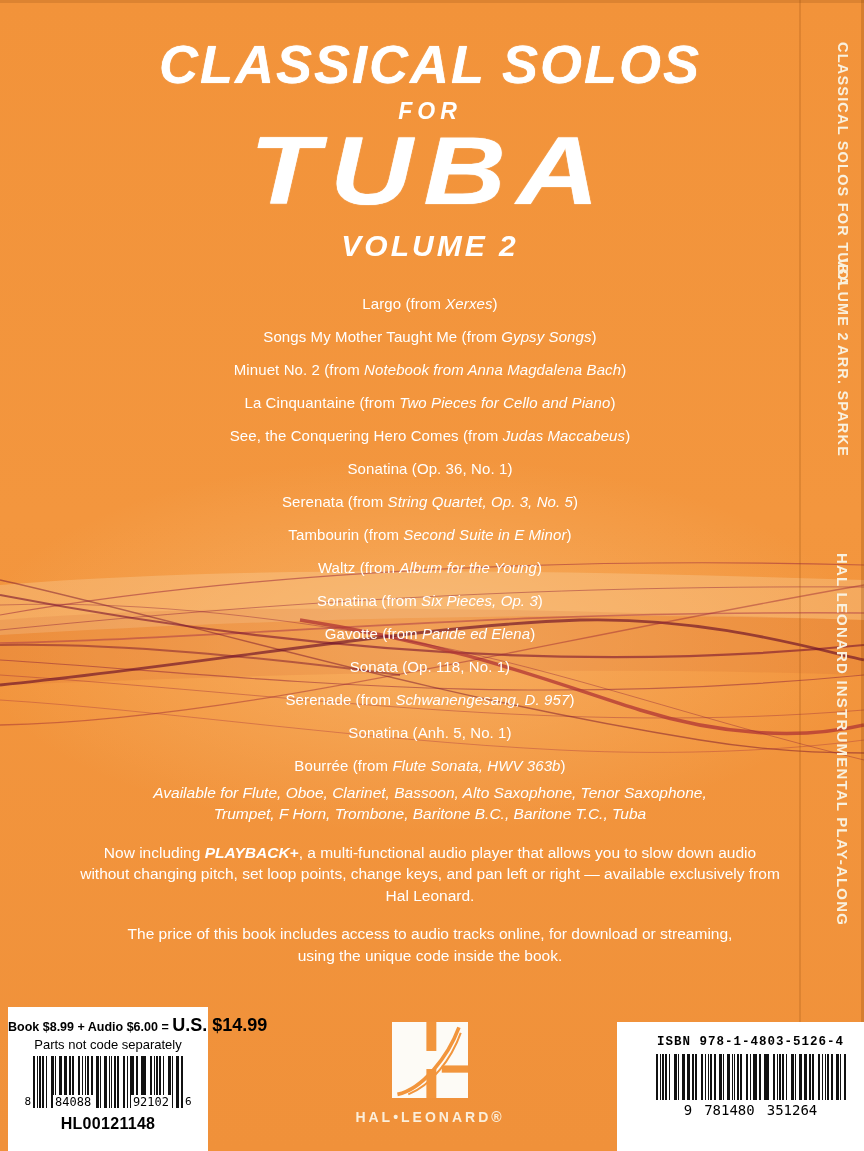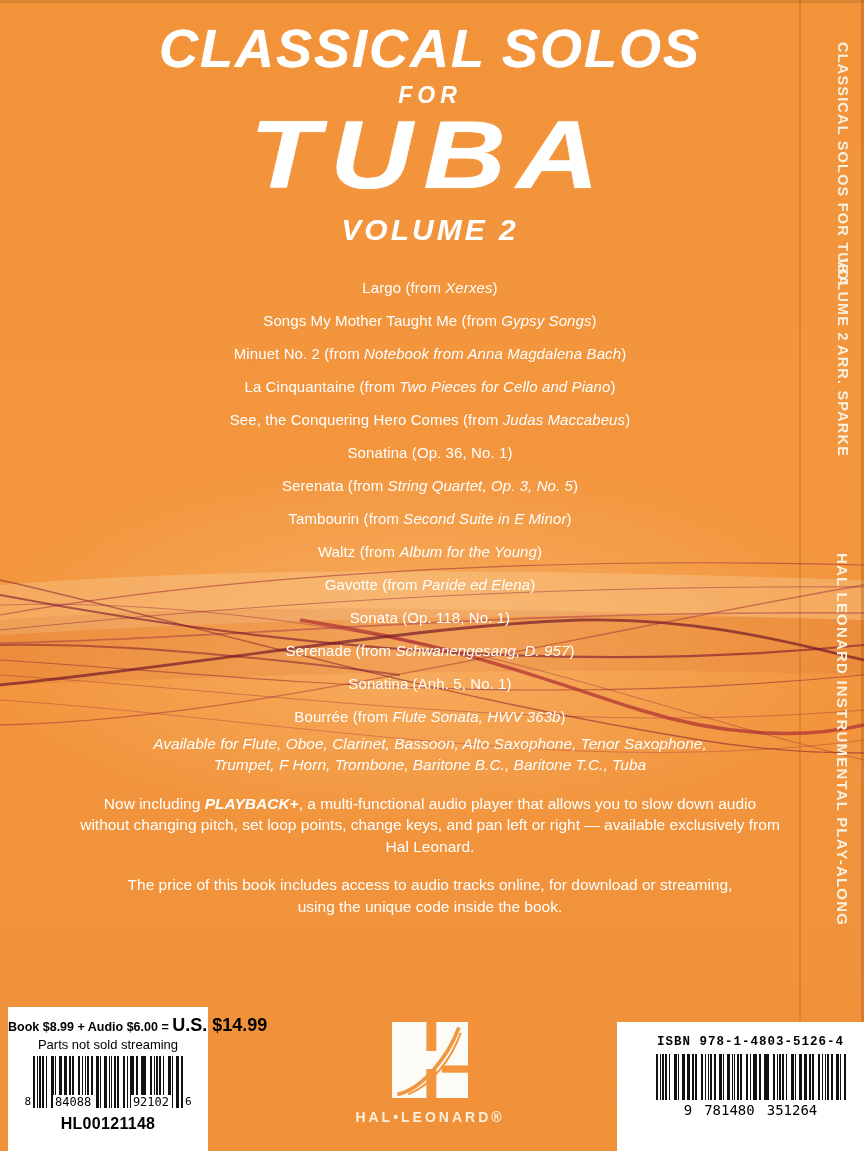--- a/index.html
+++ b/index.html
@@ -22,21 +22,21 @@
     color:#F9F1DF;font-weight:bold;font-size:14.5px;letter-spacing:1.2px;
     white-space:nowrap;
   }
   .sp1{top:42px;}
   .sp2{top:258px;}
   .sp3{top:345px;}
   .sp4{top:553px;font-size:15px;}
 
   
   .main{position:absolute;left:30px;top:0;width:800px;text-align:center;color:#FFFFFF;}
-  .title-block{padding-top:20px;}
+  .title-block{padding-top:36px;}
   .t1{font-size:54px;font-weight:bold;font-style:italic;letter-spacing:2px;line-height:1.05;
       text-shadow:0 0 1px #fff;}
   .t2{font-size:23px;font-weight:bold;font-style:italic;letter-spacing:5px;margin-top:5px;}
   .t3{display:inline-block;font-size:97px;font-weight:bold;font-style:italic;letter-spacing:9px;
       line-height:0.95;margin-top:0px;transform:scaleX(1.18);transform-origin:center;
       text-shadow:0 0 1px #fff;}
   .t4{font-size:30px;font-weight:bold;font-style:italic;letter-spacing:3px;margin-top:12px;}
 
   .songs{margin-top:24px;}
   .song{font-size:15px;font-weight:normal;line-height:33px;letter-spacing:0.1px;}
@@ -119,39 +119,40 @@
     <div class="songs">
         <div class="song"><span>Largo (from </span><span class="it">Xerxes</span><span>)</span></div>
         <div class="song"><span>Songs My Mother Taught Me (from </span><span class="it">Gypsy Songs</span><span>)</span></div>
         <div class="song"><span>Minuet No. 2 (from </span><span class="it">Notebook from Anna Magdalena Bach</span><span>)</span></div>
         <div class="song"><span>La Cinquantaine (from </span><span class="it">Two Pieces for Cello and Piano</span><span>)</span></div>
         <div class="song"><span>See, the Conquering Hero Comes (from </span><span class="it">Judas Maccabeus</span><span>)</span></div>
         <div class="song"><span>Sonatina (Op. 36, No. 1)</span></div>
         <div class="song"><span>Serenata (from </span><span class="it">String Quartet, Op. 3, No. 5</span><span>)</span></div>
         <div class="song"><span>Tambourin (from </span><span class="it">Second Suite in E Minor</span><span>)</span></div>
         <div class="song"><span>Waltz (from </span><span class="it">Album for the Young</span><span>)</span></div>
+        <div class="song"><span>Sonatina (from </span><span class="it">Six Pieces, Op. 3</span><span>)</span></div>
         <div class="song"><span>Gavotte (from </span><span class="it">Paride ed Elena</span><span>)</span></div>
         <div class="song"><span>Sonata (Op. 118, No. 1)</span></div>
         <div class="song"><span>Serenade (from </span><span class="it">Schwanengesang, D. 957</span><span>)</span></div>
         <div class="song"><span>Sonatina (Anh. 5, No. 1)</span></div>
         <div class="song"><span>Bourrée (from </span><span class="it">Flute Sonata, HWV 363b</span><span>)</span></div>
       </div>
 
     <div class="para avail">Available for Flute, Oboe, Clarinet, Bassoon, Alto Saxophone, Tenor Saxophone,
 Trumpet, F Horn, Trombone, Baritone B.C., Baritone T.C., Tuba</div>
     <div class="para playback"><span>Now including </span><span class="bi">PLAYBACK+</span><span>, a multi-functional audio player that allows you to slow down audio without changing pitch, set loop points, change keys, and pan left or right — available exclusively from Hal Leonard.</span></div>
     <div class="para pricepara">The price of this book includes access to audio tracks online, for download or streaming,
 using the unique code inside the book.</div>
   </div>
 
   <div class="box left-box">
     <div class="price-line">
       <span class="pp">Book $8.99 + Audio $6.00 = </span><span class="pu">U.S. $14.99</span>
     </div>
-    <div class="parts">Parts not sold streaming</div>
+    <div class="parts">Parts not code separately</div>
     <div class="upc">
       <span class="side-digit">8</span>
       <div class="bars upc-bars">
         <span class="dg d1">84088</span>
         <span class="dg d2">92102</span>
       </div>
       <span class="side-digit">6</span>
     </div>
     <div class="hlnum">HL00121148</div>
   </div>

